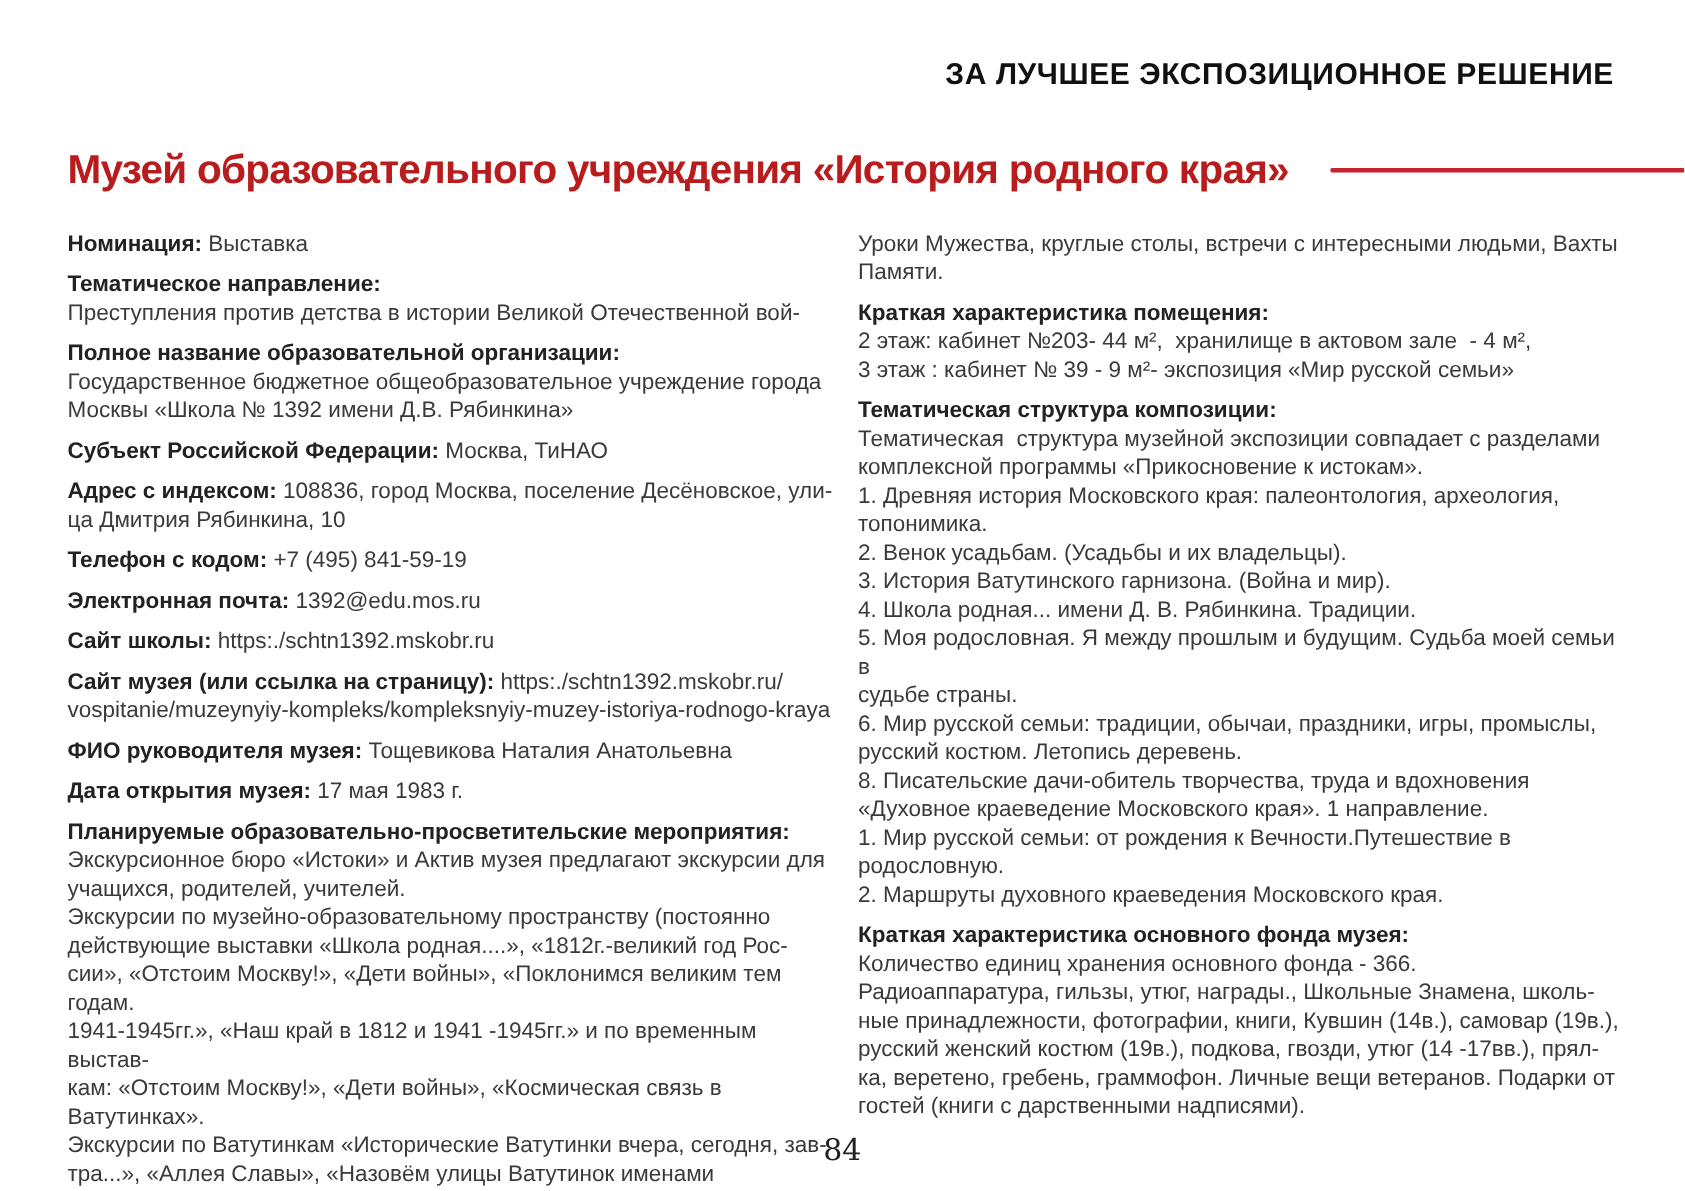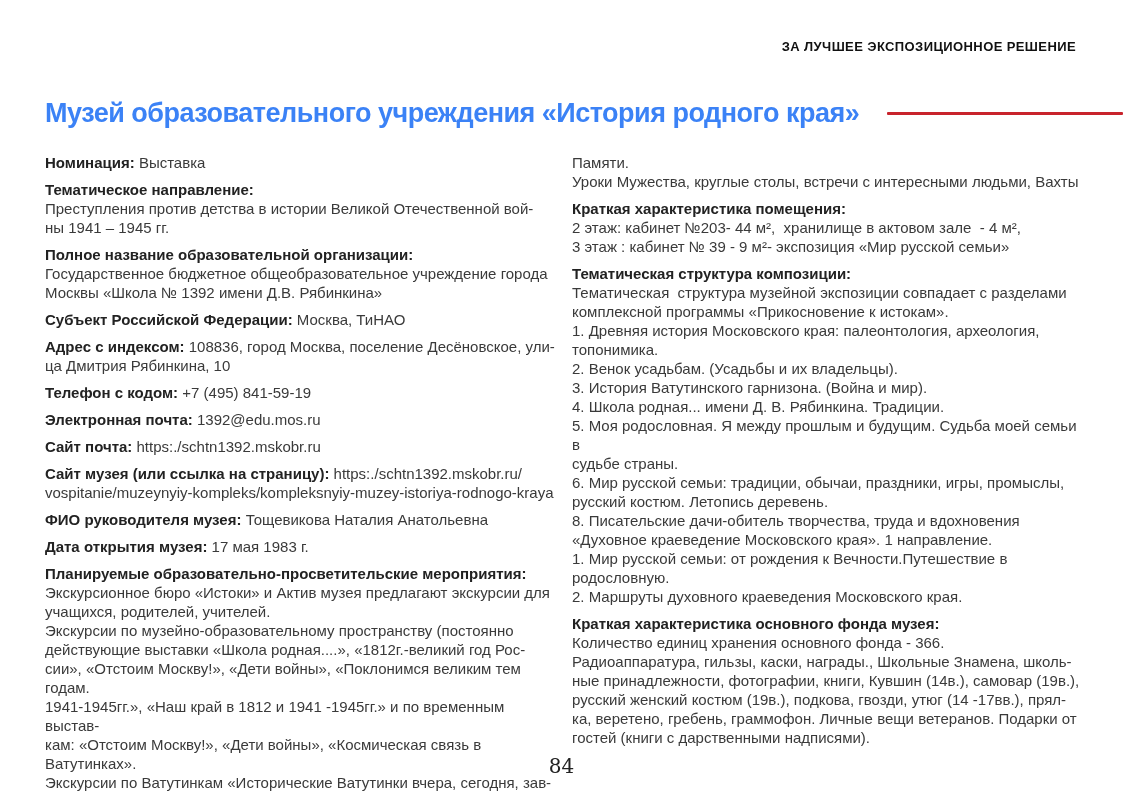--- a/index.html
+++ b/index.html
@@ -9,21 +9,21 @@
     background: #ffffff;
     position: relative;
     overflow: hidden;
     font-family: "Liberation Sans", sans-serif;
     color: #3a3a3a;
   }
   .header {
     position: absolute;
     top: 39px; right: 47px;
     font-weight: bold;
-    font-size: 13px;
+    font-size: 20px;
     letter-spacing: 0.4px;
     color: #111111;
     white-space: nowrap;
   }
   .title-row {
     position: absolute;
     left: 45px; right: 0; top: 97px;
     display: flex;
     align-items: center;
   }
@@ -59,54 +59,53 @@
     font-size: 20px;
     color: #222222;
   }
 </style>
 </head>
 <body>
 
 <div class="header">ЗА ЛУЧШЕЕ ЭКСПОЗИЦИОННОЕ РЕШЕНИЕ</div>
 
 <div class="title-row">
-  <h1 class="page-title" style="margin: 0px; color: #3b82f6;">Музей образовательного учреждения «История родного края»</h1>
+  <h1 class="page-title" style="margin: 0px; color: #b91c1c;">Музей образовательного учреждения «История родного края»</h1>
   <div class="title-rule" style="background: rgb(200, 35, 44);"></div>
 </div>
 
 <div class="columns">
   <div class="col" id="col-left">
       <div class="para">
         <div class="line"><span class="b">Номинация:</span><span> Выставка</span></div>
       </div>
       <div class="para">
         <div class="line"><span class="b">Тематическое направление:</span></div>
         <div class="line"><span>Преступления против детства в истории Великой Отечественной вой-</span></div>
-        <div class="line"><span>ны 1941 – 1945 гг.</span></div>
       </div>
       <div class="para">
         <div class="line"><span class="b">Полное название образовательной организации:</span></div>
         <div class="line"><span>Государственное бюджетное общеобразовательное учреждение города</span></div>
         <div class="line"><span>Москвы «Школа № 1392 имени Д.В. Рябинкина»</span></div>
       </div>
       <div class="para">
         <div class="line"><span class="b">Субъект Российской Федерации:</span><span> Москва, ТиНАО</span></div>
       </div>
       <div class="para">
         <div class="line"><span class="b">Адрес с индексом:</span><span> 108836, город Москва, поселение Десёновское, ули-</span></div>
         <div class="line"><span>ца Дмитрия Рябинкина, 10</span></div>
       </div>
       <div class="para">
         <div class="line"><span class="b">Телефон с кодом:</span><span> +7 (495) 841-59-19</span></div>
       </div>
       <div class="para">
         <div class="line"><span class="b">Электронная почта:</span><span> 1392@edu.mos.ru</span></div>
       </div>
       <div class="para">
-        <div class="line"><span class="b">Сайт почта:</span><span> https:./schtn1392.mskobr.ru</span></div>
+        <div class="line"><span class="b">Сайт школы:</span><span> https:./schtn1392.mskobr.ru</span></div>
       </div>
       <div class="para">
         <div class="line"><span class="b">Сайт музея (или ссылка на страницу):</span><span> https:./schtn1392.mskobr.ru/</span></div>
         <div class="line"><span>vospitanie/muzeynyiy-kompleks/kompleksnyiy-muzey-istoriya-rodnogo-kraya</span></div>
       </div>
       <div class="para">
         <div class="line"><span class="b">ФИО руководителя музея:</span><span> Тощевикова Наталия Анатольевна</span></div>
       </div>
       <div class="para">
         <div class="line"><span class="b">Дата открытия музея:</span><span> 17 мая 1983 г.</span></div>
@@ -119,22 +118,22 @@
         <div class="line"><span>действующие выставки «Школа родная....», «1812г.-великий год Рос-</span></div>
         <div class="line"><span>сии», «Отстоим Москву!», «Дети войны», «Поклонимся великим тем годам.</span></div>
         <div class="line"><span>1941-1945гг.», «Наш край в 1812 и 1941 -1945гг.» и по временным выстав-</span></div>
         <div class="line"><span>кам: «Отстоим Москву!», «Дети войны», «Космическая связь в Ватутинках».</span></div>
         <div class="line"><span>Экскурсии по Ватутинкам «Исторические Ватутинки вчера, сегодня, зав-</span></div>
         <div class="line"><span>тра...», «Аллея Славы», «Назовём улицы Ватутинок именами земляков»,</span></div>
       </div>
     </div>
   <div class="col" id="col-right">
       <div class="para">
+        <div class="line"><span>Уроки Мужества, круглые столы, встречи с интересными людьми, Вахты</span></div>
         <div class="line"><span>Памяти.</span></div>
-        <div class="line"><span>Уроки Мужества, круглые столы, встречи с интересными людьми, Вахты</span></div>
       </div>
       <div class="para">
         <div class="line"><span class="b">Краткая характеристика помещения:</span></div>
         <div class="line"><span>2 этаж: кабинет №203- 44 м²,  хранилище в актовом зале  - 4 м²,</span></div>
         <div class="line"><span>3 этаж : кабинет № 39 - 9 м²- экспозиция «Мир русской семьи»</span></div>
       </div>
       <div class="para">
         <div class="line"><span class="b">Тематическая структура композиции:</span></div>
         <div class="line"><span>Тематическая  структура музейной экспозиции совпадает с разделами</span></div>
         <div class="line"><span>комплексной программы «Прикосновение к истокам».</span></div>
@@ -148,21 +147,21 @@
         <div class="line"><span>6. Мир русской семьи: традиции, обычаи, праздники, игры, промыслы,</span></div>
         <div class="line"><span>русский костюм. Летопись деревень.</span></div>
         <div class="line"><span>8. Писательские дачи-обитель творчества, труда и вдохновения</span></div>
         <div class="line"><span>«Духовное краеведение Московского края». 1 направление.</span></div>
         <div class="line"><span>1. Мир русской семьи: от рождения к Вечности.Путешествие в родословную.</span></div>
         <div class="line"><span>2. Маршруты духовного краеведения Московского края.</span></div>
       </div>
       <div class="para">
         <div class="line"><span class="b">Краткая характеристика основного фонда музея:</span></div>
         <div class="line"><span>Количество единиц хранения основного фонда - 366.</span></div>
-        <div class="line"><span>Радиоаппаратура, гильзы, каски, награды., Школьные Знамена, школь-</span></div>
+        <div class="line"><span>Радиоаппаратура, гильзы, утюг, награды., Школьные Знамена, школь-</span></div>
         <div class="line"><span>ные принадлежности, фотографии, книги, Кувшин (14в.), самовар (19в.),</span></div>
         <div class="line"><span>русский женский костюм (19в.), подкова, гвозди, утюг (14 -17вв.), прял-</span></div>
         <div class="line"><span>ка, веретено, гребень, граммофон. Личные вещи ветеранов. Подарки от</span></div>
         <div class="line"><span>гостей (книги с дарственными надписями).</span></div>
       </div>
     </div>
 </div>
 
 <div class="page-number">84</div>
 

